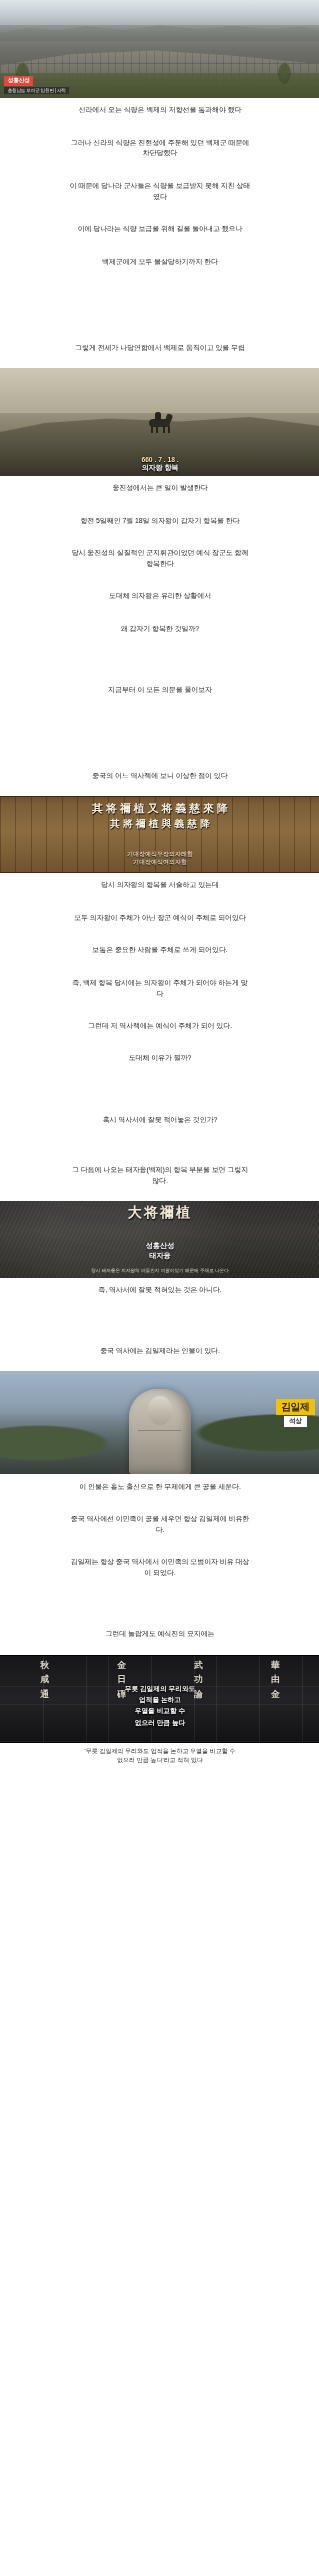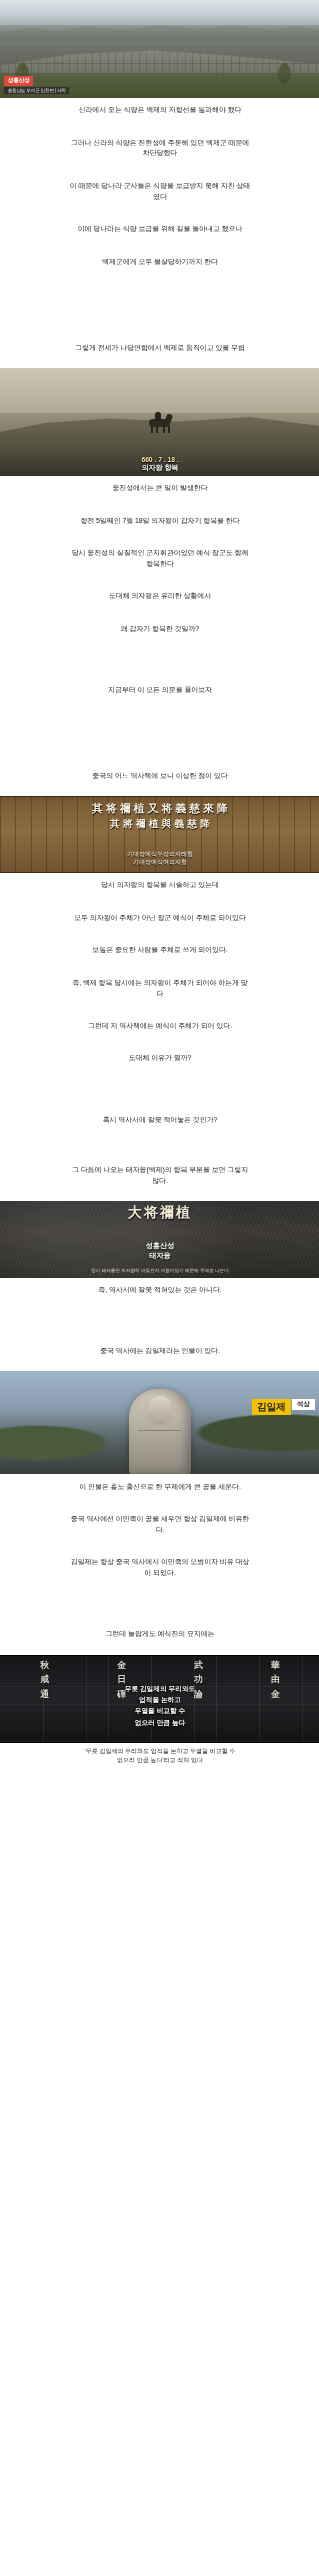--- a/index.html
+++ b/index.html
@@ -222,21 +222,21 @@
     position:absolute; left:50%; transform:translateX(-50%); top:6.2px;
     width:25px; height:29px; border-radius:50%;
     background: linear-gradient(180deg,#ddd7ca 0%, #a9a396 100%);
   }
   .fig-statue .statue .body-line {
     position:absolute; left:9.3px; top:41px; width:43px; height:1px;
     background: rgba(60,55,45,0.35);
   }
   .fig-statue .name-tag {
     position:absolute; right:5.2px; top:28px;
-    display:flex; align-items:flex-start; gap:1px;
+    display:flex; flex-direction:column; align-items:center; gap:1px;
   }
   .fig-statue .name-tag .big {
     background:#f2c200; color:#2b2b2b; font-weight:bold; font-size:9.8px;
     padding:1.5px 5.2px; letter-spacing:-0.3px;
   }
   .fig-statue .name-tag .small {
     background:#ffffff; color:#2b2b2b; font-weight:bold; font-size:6.7px;
     padding:1px 5.2px; letter-spacing:-0.3px;
   }
 

